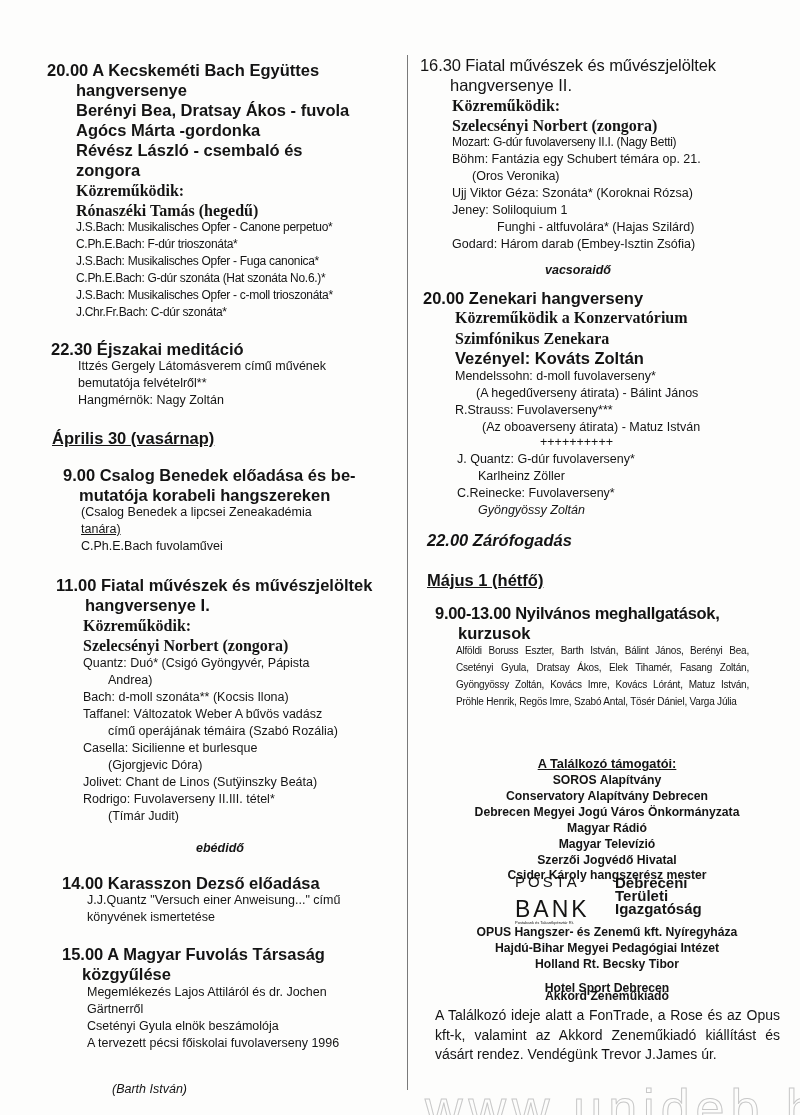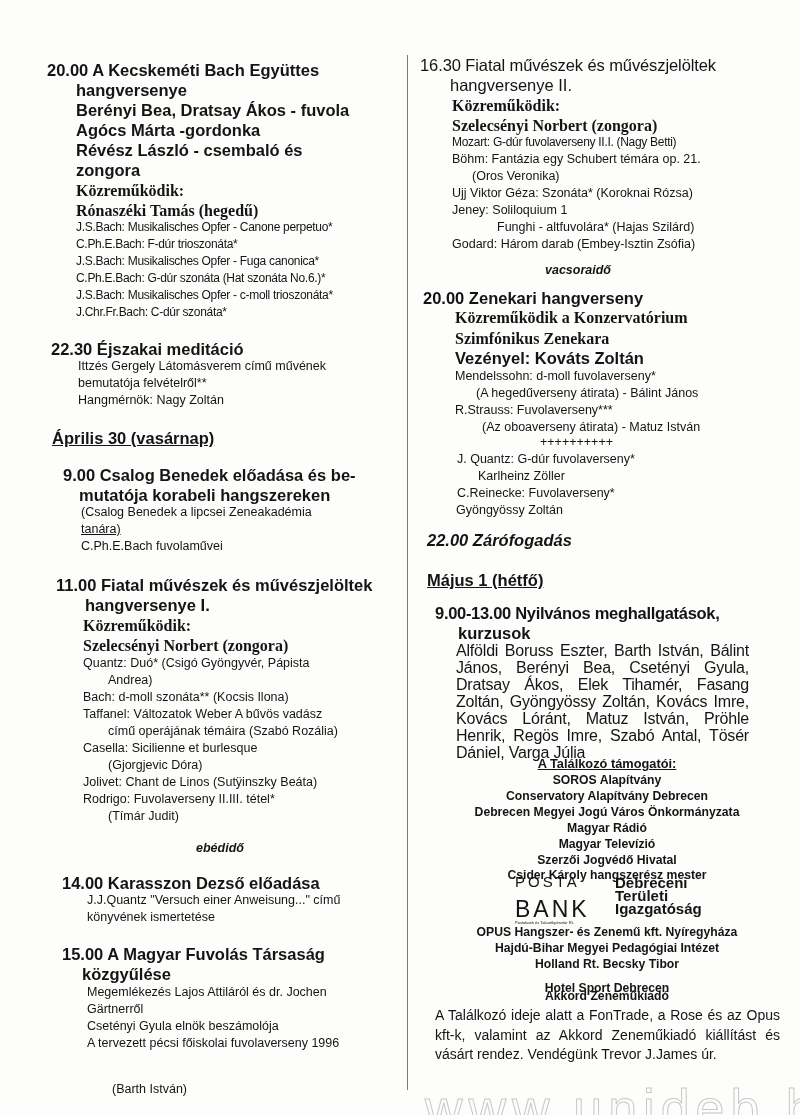--- a/index.html
+++ b/index.html
@@ -16,21 +16,21 @@
   .abs { position: absolute; white-space: nowrap; }
   .h { font-weight: bold; font-size: 16.5px; line-height: 20px; }
   .hb { font-weight: bold; font-size: 16.5px; line-height: 20px; }
   .serifb { font-family: "Liberation Serif", "DejaVu Serif", serif; font-weight: bold; font-size: 16px; line-height: 21px; }
   .t { font-size: 12.5px; line-height: 16.8px; }
   .tn { font-size: 12px; line-height: 16.8px; letter-spacing: -0.3px; }
   .u { text-decoration: underline; }
   .ital { font-style: italic; font-weight: bold; }
   .sp { font-weight: bold; font-size: 12.2px; line-height: 16px; text-align: center; }
   .just { font-size: 14px; line-height: 19.5px; text-align: justify; text-align-last: left; white-space: normal; }
-  .names { font-size: 16px; line-height: 17px; text-align: justify; white-space: normal; letter-spacing: -0.2px; }
+  .names { font-size: 10px; line-height: 17px; text-align: justify; white-space: normal; letter-spacing: -0.2px; }
   .logo { position: absolute; left: 515px; top: 875px; width: 92px; height: 50px; }
   .logo .p { position: absolute; left: 0; top: -2px; font-size: 15px; letter-spacing: 3px; font-weight: normal; }
   .logo .b { position: absolute; left: 0; top: 21px; font-size: 23px; letter-spacing: 3px; }
   .logo .tiny { position: absolute; left: 0; top: 45px; font-size: 4px; white-space: nowrap; }
   .logo-side { position: absolute; left: 615px; top: 876px; font-weight: bold; font-size: 15px; line-height: 13px; }
   .watermark {
     position: absolute; left: 425px; top: 1078px; font-size: 52px; color: transparent;
     -webkit-text-stroke: 1px #c8c8c8; letter-spacing: 6px; font-family: "Liberation Sans", sans-serif;
   }
 </style>
@@ -98,21 +98,21 @@
   <div class="abs t" style="left:87px;top:909px;">könyvének ismertetése</div>
 </div>
 
 <div>
   <div class="abs hb" style="left:62px;top:944px;">15.00 A Magyar Fuvolás Társaság</div>
   <div class="abs hb" style="left:82px;top:964px;">közgyűlése</div>
   <div class="abs t" style="left:87px;top:984px;">Megemlékezés  Lajos Attiláról  és  dr. Jochen</div>
   <div class="abs t" style="left:87px;top:1001px;">Gärtnerről</div>
   <div class="abs t" style="left:87px;top:1018px;">Csetényi Gyula elnök beszámolója</div>
   <div class="abs t" style="left:87px;top:1035px;">A tervezett pécsi főiskolai fuvolaverseny 1996</div>
-  <div class="abs t" style="left:112px;top:1081px;">(Barth István)</div>
+  <div class="abs t" style="left:112px;top:1081px;font-style:italic;">(Barth István)</div>
 </div>
 
 <div>
   <div class="abs h" style="left:420px;top:55px;font-weight:normal;letter-spacing:-0.1px;">16.30 Fiatal művészek és művészjelöltek</div>
   <div class="abs h" style="left:450px;top:75px;font-weight:normal;">hangversenye II.</div>
   <div class="abs serifb" style="left:452px;top:95px;">Közreműködik:</div>
   <div class="abs serifb" style="left:452px;top:115px;">Szelecsényi Norbert (zongora)</div>
   <div class="abs tn" style="left:452px;top:134px;">Mozart: G-dúr fuvolaverseny II.I.  (Nagy Betti)</div>
   <div class="abs t" style="left:452px;top:151px;">Böhm: Fantázia egy Schubert témára op. 21.</div>
   <div class="abs t" style="left:472px;top:168px;">(Oros Veronika)</div>
@@ -130,21 +130,21 @@
   <div class="abs serifb" style="left:455px;top:328px;">Szimfónikus Zenekara</div>
   <div class="abs hb" style="left:455px;top:348px;">Vezényel: Kováts Zoltán</div>
   <div class="abs t" style="left:455px;top:368px;">Mendelssohn: d-moll fuvolaverseny*</div>
   <div class="abs t" style="left:476px;top:385px;">(A hegedűverseny átirata) - Bálint János</div>
   <div class="abs t" style="left:455px;top:402px;">R.Strauss: Fuvolaverseny***</div>
   <div class="abs t" style="left:482px;top:419px;">(Az oboaverseny átirata) - Matuz István</div>
   <div class="abs t" style="left:540px;top:434px;">++++++++++</div>
   <div class="abs t" style="left:457px;top:451px;">J. Quantz: G-dúr fuvolaverseny*</div>
   <div class="abs t" style="left:478px;top:468px;">Karlheinz Zöller</div>
   <div class="abs t" style="left:457px;top:485px;">C.Reinecke: Fuvolaverseny*</div>
-  <div class="abs t" style="left:456px;top:502px;">Gyöngyössy Zoltán</div>
+  <div class="abs t" style="left:478px;top:502px;font-style:italic;">Gyöngyössy Zoltán</div>
 </div>
 
 <div class="abs h ital" style="left:427px;top:530px;">22.00 Zárófogadás</div>
 
 <div class="abs h u" style="left:427px;top:570px;">Május 1 (hétfő)</div>
 
 <div>
   <div class="abs hb" style="left:435px;top:603px;letter-spacing:-0.3px;">9.00-13.00 Nyilvános meghallgatások,</div>
   <div class="abs hb" style="left:458px;top:623px;">kurzusok</div>
   <div class="abs names" style="left:456px;top:642px;width:293px;">Alföldi Boruss Eszter, Barth István, Bálint János, Berényi Bea, Csetényi Gyula, Dratsay Ákos, Elek Tihamér, Fasang Zoltán, Gyöngyössy Zoltán, Kovács Imre, Kovács Lóránt, Matuz István, Pröhle Henrik,  Regös Imre, Szabó Antal, Tösér Dániel, Varga Júlia</div>

